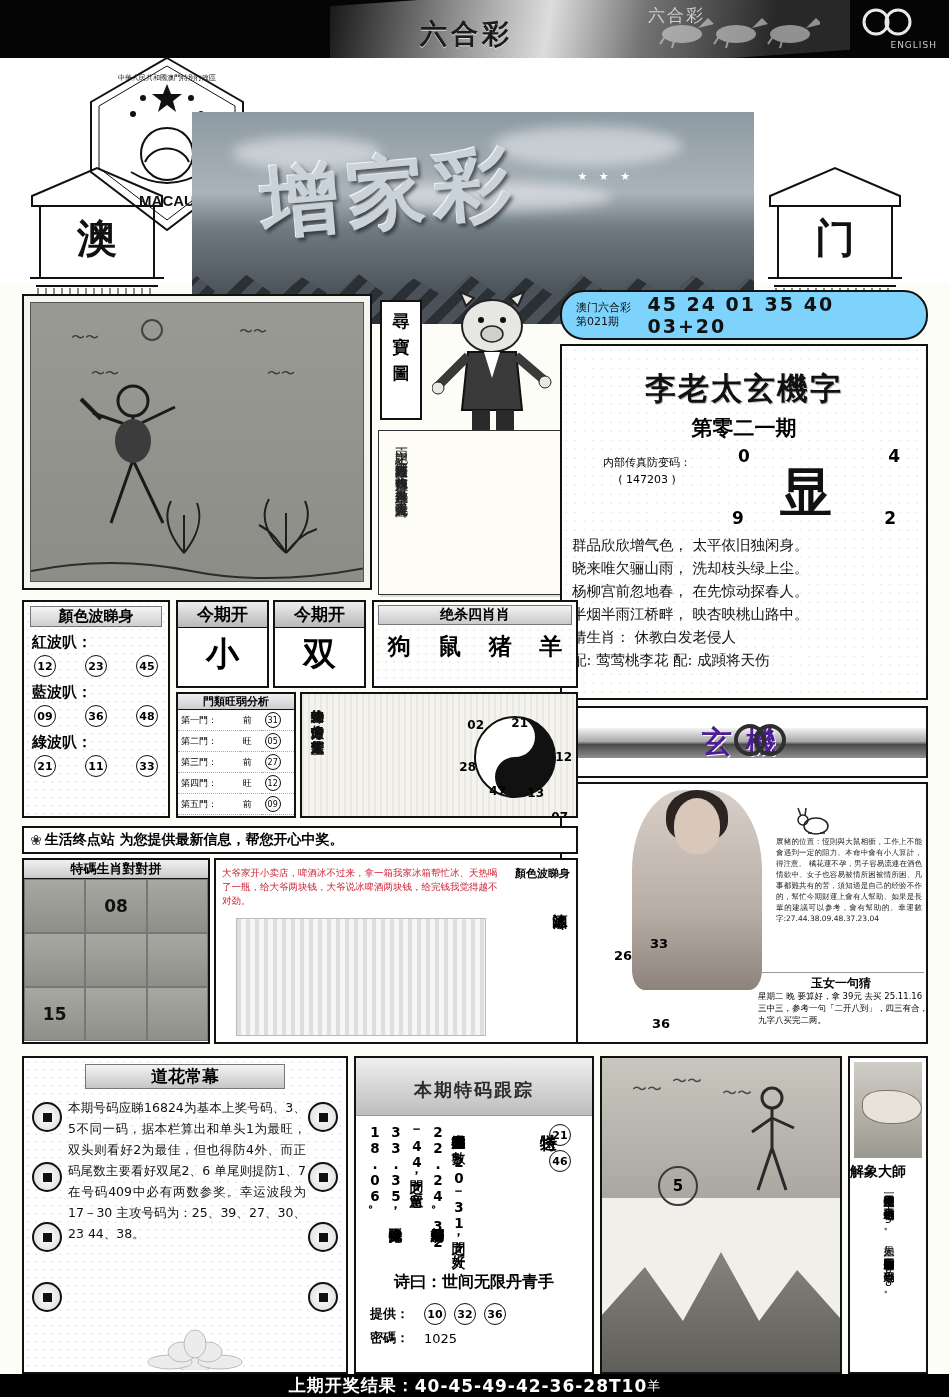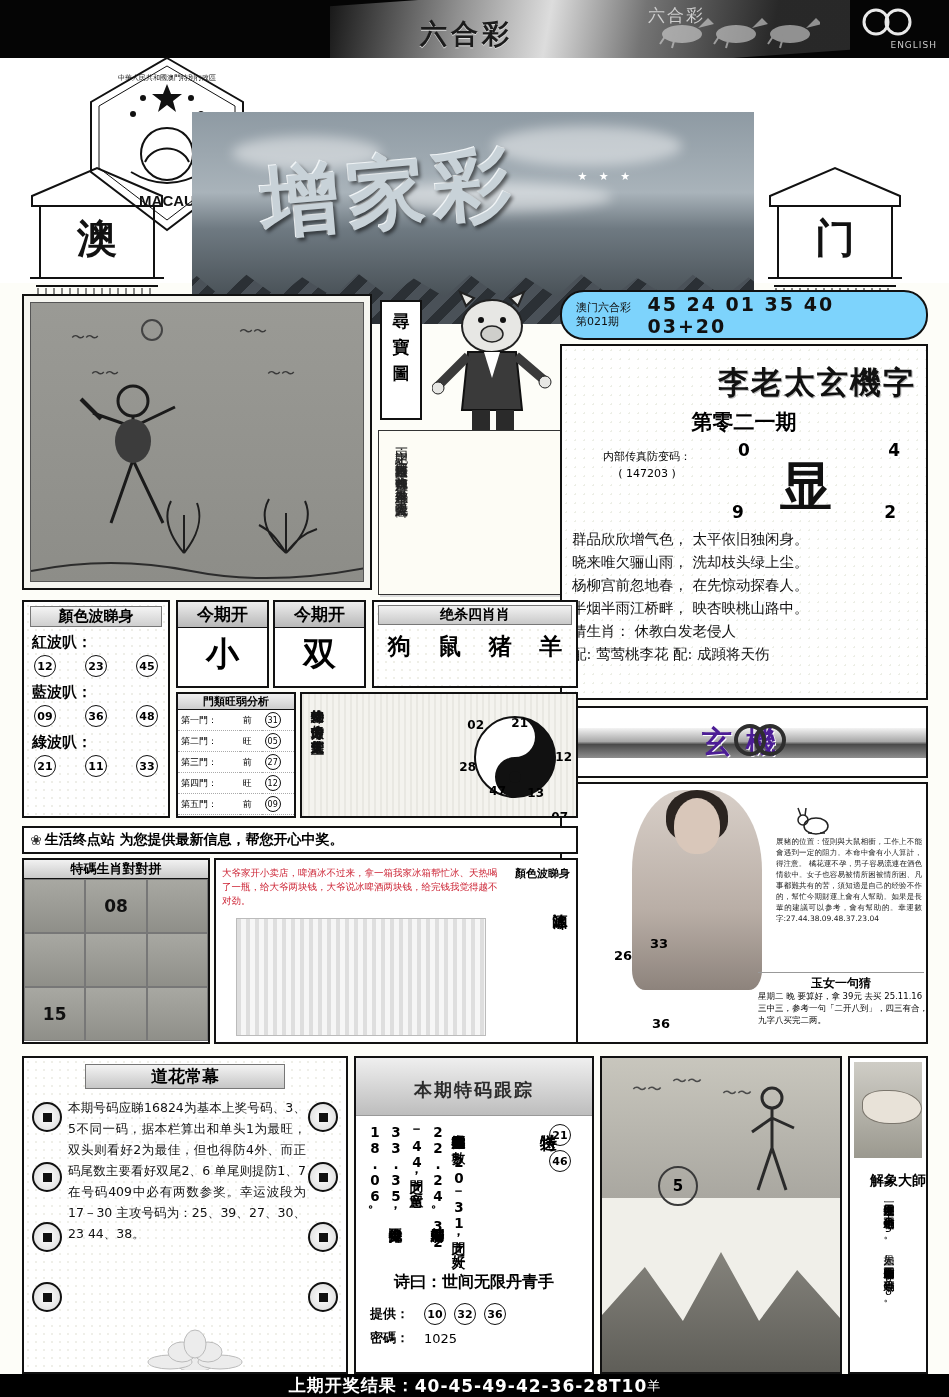--- a/index.html
+++ b/index.html
@@ -144,21 +144,21 @@
 
   
   .lilaotai {
     position:absolute; left:560px; top:344px; width:368px; height:356px;
     border:2px solid #111; background:#fff;
     background-image: radial-gradient(#eceee6 1px, transparent 1px);
     background-size: 9px 9px;
     padding:6px 10px;
   }
   .lilaotai h2 {
-    margin:10px 0 0; text-align:right; font-size:31px; letter-spacing:2px;
+    margin:16px 0 0; text-align:center; font-size:31px; letter-spacing:2px;
     color:#111; font-weight:bold;
     text-shadow: 1px 1px 0 #bbb;
   }
   .lilaotai .period { text-align:center; font-size:21px; font-weight:bold; margin-top:4px;}
   .lilaotai .codewrap { display:flex; margin-top:2px; }
   .lilaotai .codewrap .left { width:150px; font-size:11px; line-height:17px; padding-top:10px; text-align:center;}
   .lilaotai .bigchar {
     flex:1; position:relative; height:86px;
   }
   .lilaotai .bigchar .c {
@@ -386,21 +386,21 @@
   
   .farright {
     position:absolute; left:848px; top:1056px; width:80px; height:318px;
     border:2px solid #111; background:#fff;
   }
   .farright .img {
     height:96px; margin:4px; background:linear-gradient(#cfcdc6,#9b998f);
     position:relative; overflow:hidden;
   }
   .farright .img .hand { position:absolute; left:8px; top:28px; width:60px; height:34px; background:#e8e2d8; border-radius:40% 60% 50% 50%; border:1px solid #7a756c;}
-  .farright .t { text-align:right; font-size:14px; font-weight:bold; margin-top:14px;}
+  .farright .t { text-align:left; font-size:14px; font-weight:bold; margin-top:5px;}
   .farright .v {
     margin:6px auto 0; writing-mode:vertical-rl; text-orientation:upright;
     font-size:11px; line-height:16px; height:180px;
   }
 
   
   .bottombar {
     position:absolute; left:0; top:1374px; width:949px; height:23px;
     background:#000; color:#fff;
     display:flex; align-items:center; justify-content:center;

